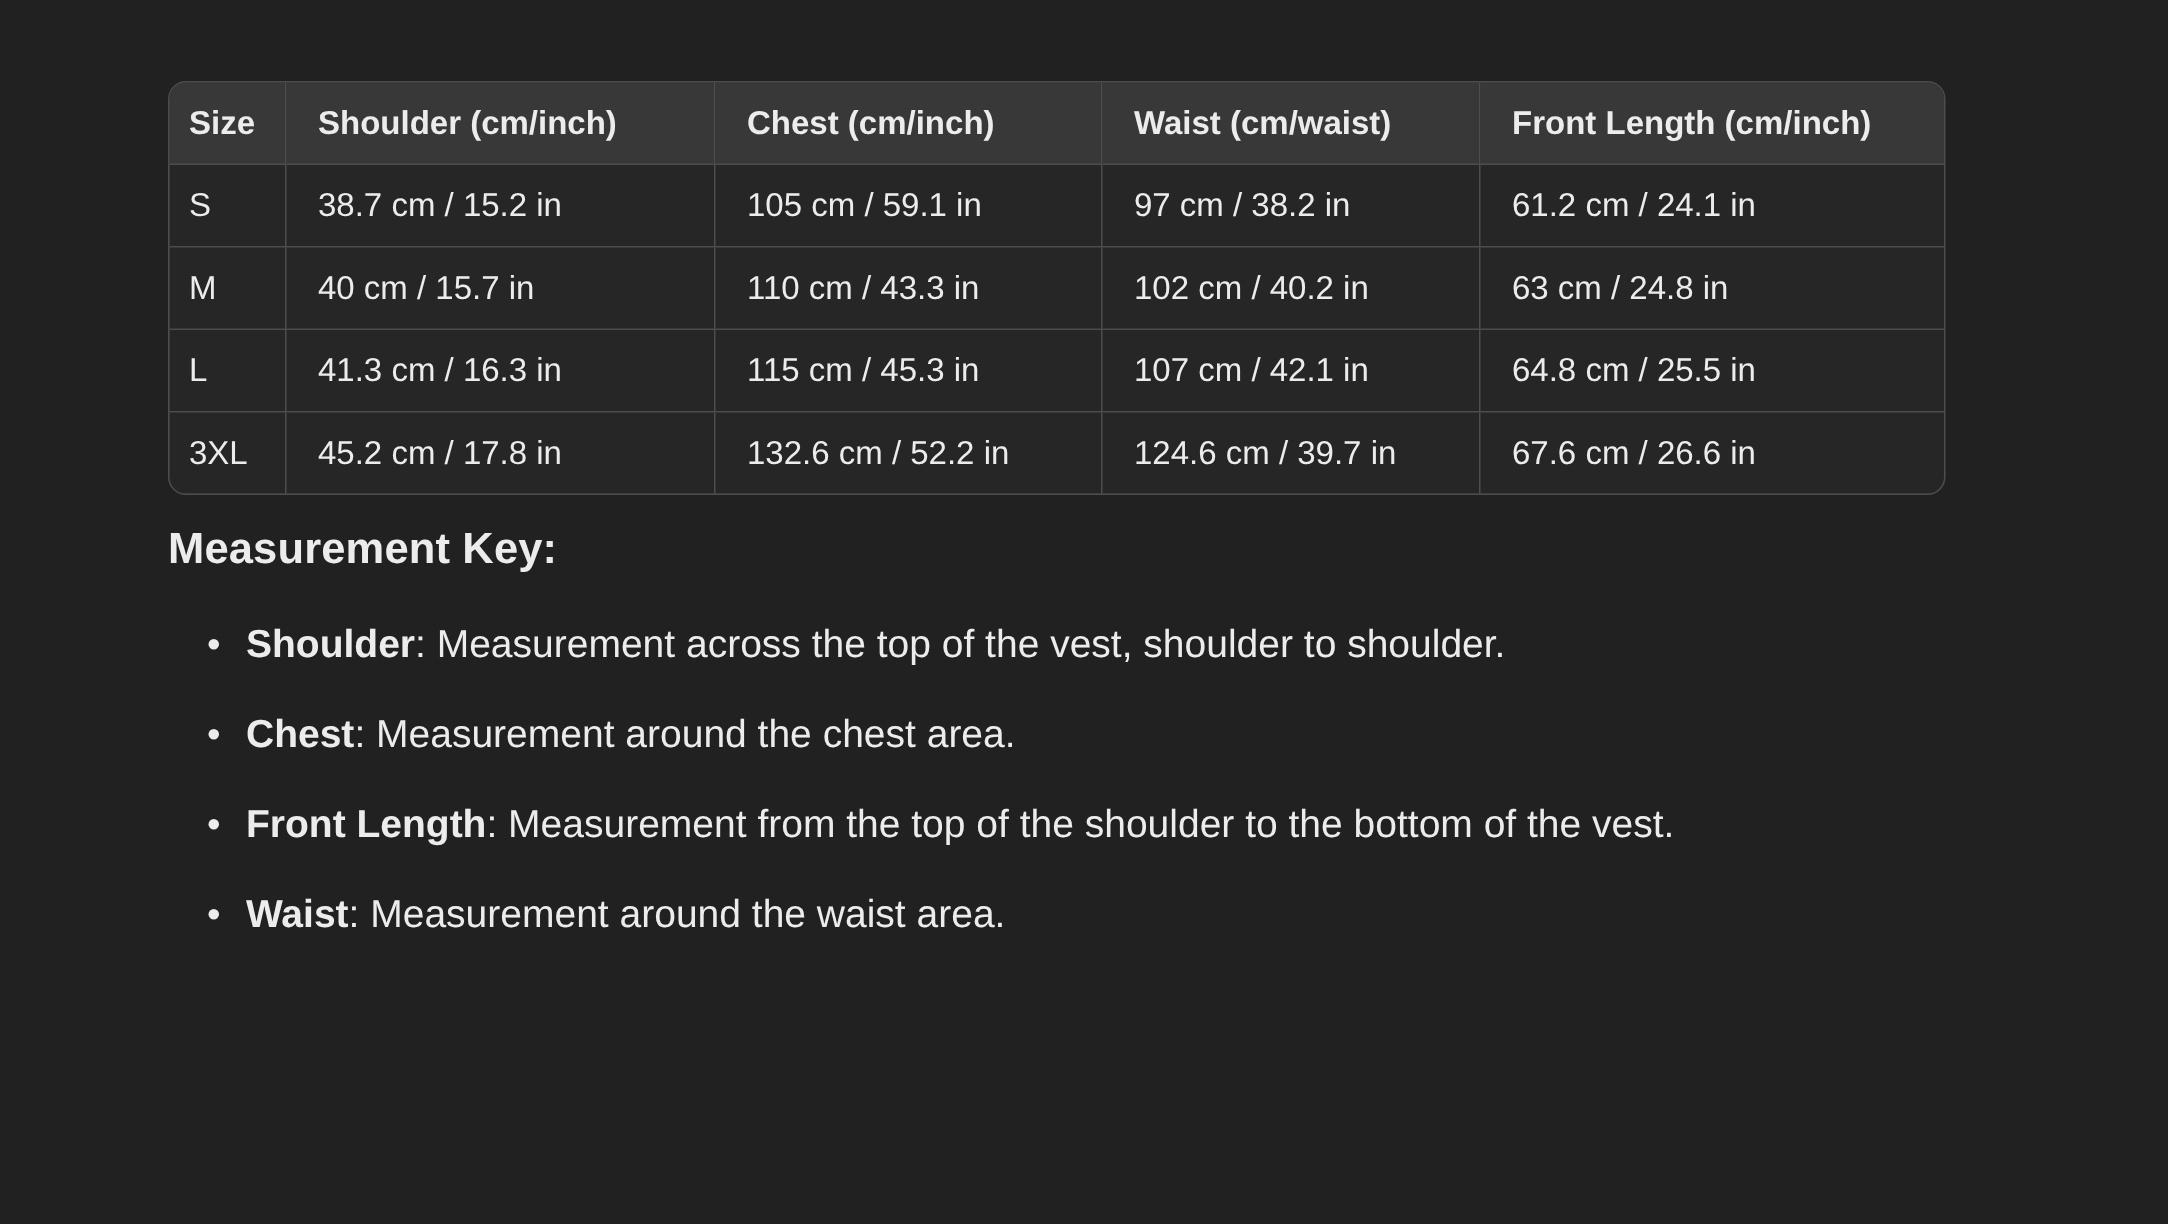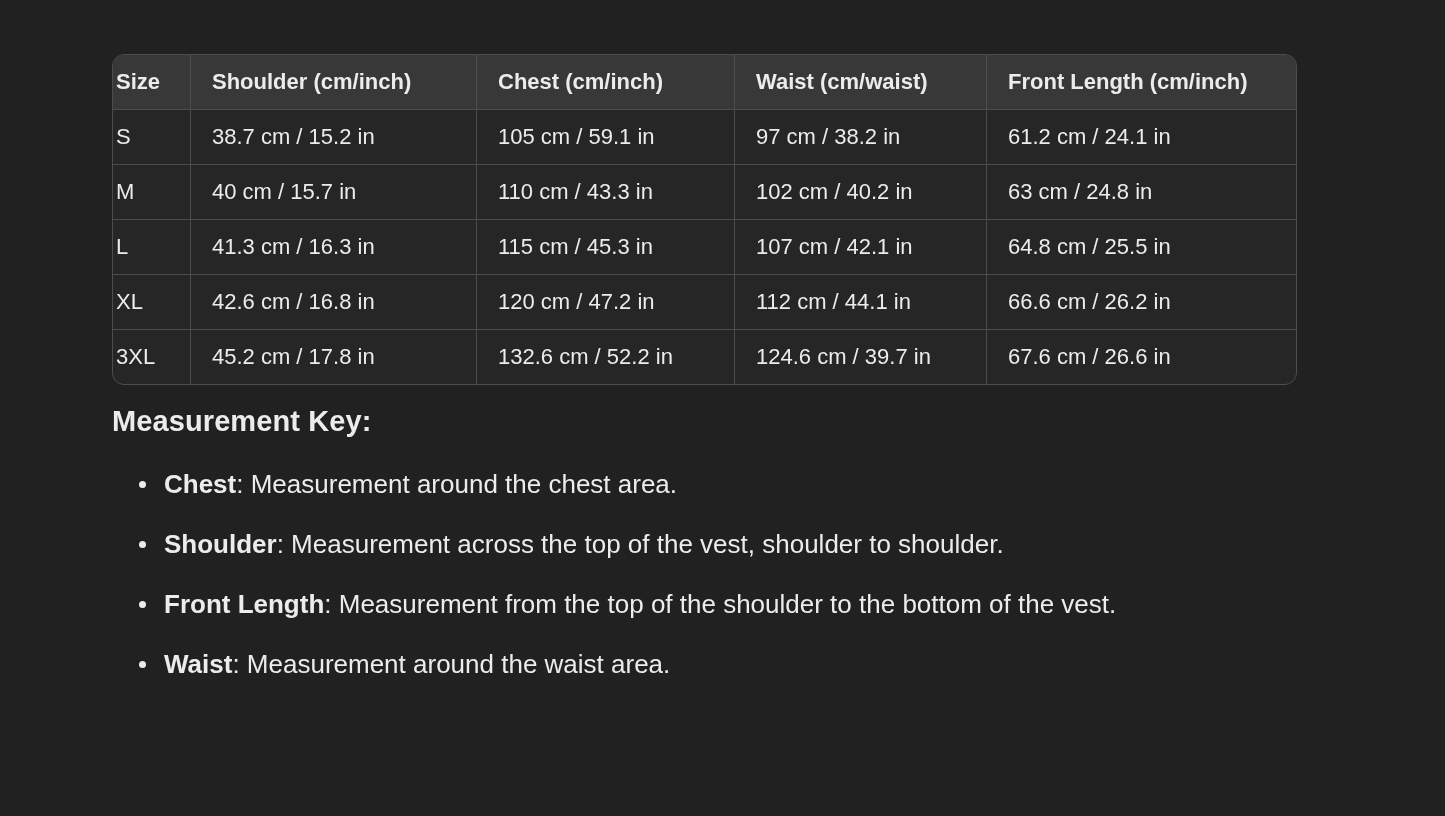--- a/index.html
+++ b/index.html
@@ -53,21 +53,21 @@
     font-weight: 400;
     color: var(--text, #ececec);
     white-space: nowrap;
     overflow: hidden;
   }
   th {
     background: var(--header-bg, #383838);
     font-weight: 700;
   }
   th:first-child, td:first-child {
-    padding-left: 3px;
+    padding-left: 13px;
   }
   .key-heading {
     margin-top: 18px;
   }
   .key-list {
     list-style: none;
     margin: 28px 0 0 0;
     padding: 0;
     font-size: 26px;
   }
@@ -128,47 +128,40 @@
           <td>63 cm / 24.8 in</td>
         </tr>
         <tr>
           <td>L</td>
           <td>41.3 cm / 16.3 in</td>
           <td>115 cm / 45.3 in</td>
           <td>107 cm / 42.1 in</td>
           <td>64.8 cm / 25.5 in</td>
         </tr>
         <tr>
-          <td>XL</td>
-          <td>42.6 cm / 16.8 in</td>
-          <td>120 cm / 47.2 in</td>
-          <td>112 cm / 44.1 in</td>
-          <td>66.6 cm / 26.2 in</td>
-        </tr>
-        <tr>
           <td>3XL</td>
           <td>45.2 cm / 17.8 in</td>
           <td>132.6 cm / 52.2 in</td>
           <td>124.6 cm / 39.7 in</td>
           <td>67.6 cm / 26.6 in</td>
         </tr>
       </tbody>
     </table>
   </div>
 
   <h2 class="heading key-heading">Measurement Key:</h2>
 
   <ul class="key-list">
     <li>
       <span class="bullet"></span>
-      <span class="term">Chest</span><span class="desc">: Measurement around the chest area.</span>
+      <span class="term">Shoulder</span><span class="desc">: Measurement across the top of the vest, shoulder to shoulder.</span>
     </li>
     <li>
       <span class="bullet"></span>
-      <span class="term">Shoulder</span><span class="desc">: Measurement across the top of the vest, shoulder to shoulder.</span>
+      <span class="term">Chest</span><span class="desc">: Measurement around the chest area.</span>
     </li>
     <li>
       <span class="bullet"></span>
       <span class="term">Front Length</span><span class="desc">: Measurement from the top of the shoulder to the bottom of the vest.</span>
     </li>
     <li>
       <span class="bullet"></span>
       <span class="term">Waist</span><span class="desc">: Measurement around the waist area.</span>
     </li>
   </ul>

